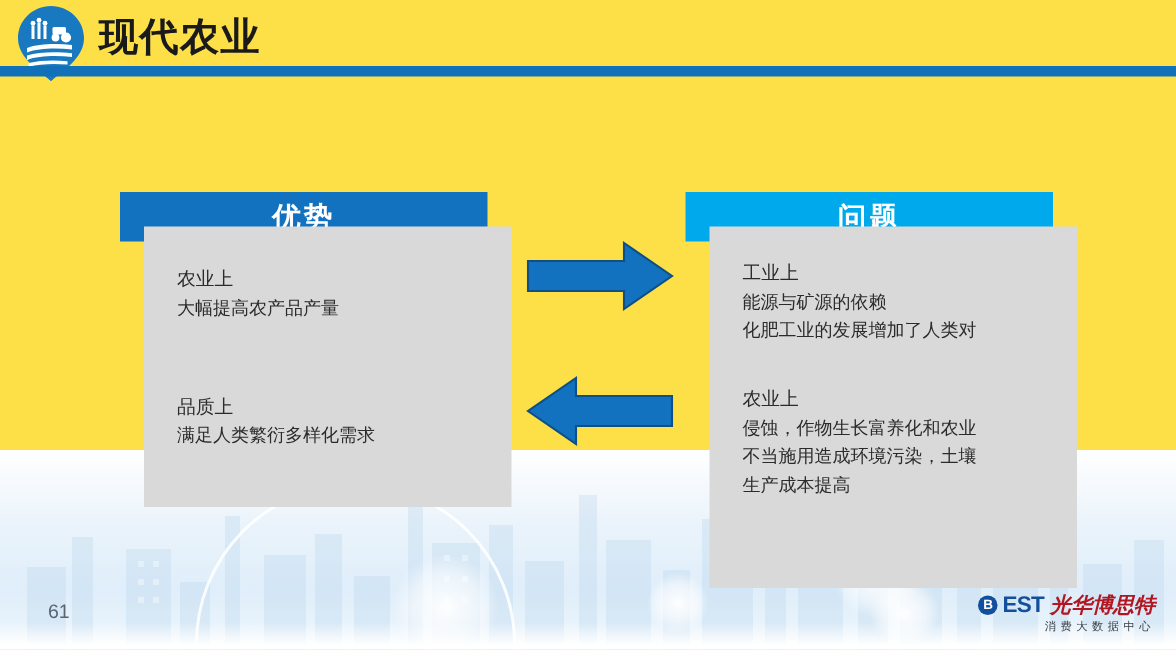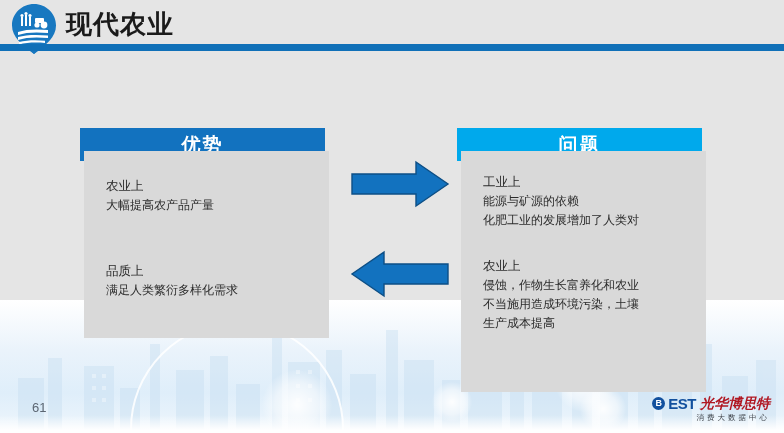--- a/index.html
+++ b/index.html
@@ -9,21 +9,21 @@
   }
   body {
     font-family: "Liberation Sans", "DejaVu Sans", sans-serif;
   }
 
   .slide {
     position: relative;
     width: 784px;
     height: 433px;
     overflow: hidden;
-    background: #e5e5e5;
+    background: #fde047;
   }
 
   
   .bg-sky {
     position: absolute;
     left: 0; right: 0;
     top: 300px;
     height: 133px;
     background: linear-gradient(180deg, #ffffff 0%, #eaf3fb 38%, #dfeefa 70%, #eef6fc 100%);
   }
@@ -100,21 +100,21 @@
     display: flex;
     align-items: center;
     justify-content: center;
     color: #ffffff;
     font-size: 19px;
     font-weight: bold;
     letter-spacing: 2px;
   }
   .panel-body {
     position: absolute;
-    left: 4px;
+    left: 16px;
     top: 38px;
     width: 100%;
     background: #d9d9d9;
     box-sizing: border-box;
     padding: 22px 18px 18px 22px;
   }
   .panel-left  { left: 80px;  top: 113px; width: 245px; }
   .panel-right { left: 457px; top: 113px; width: 245px; }
   .panel-left  .panel-head  { background: #1272bf; }
   .panel-right .panel-head  { background: #00a9ec; }

